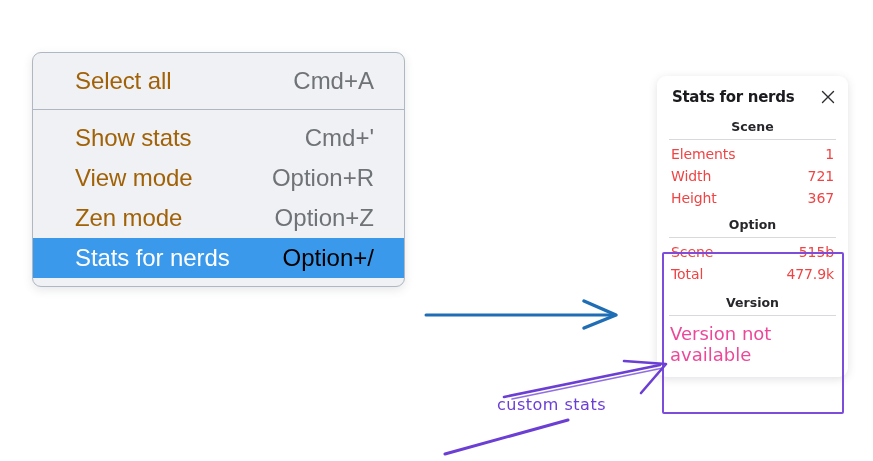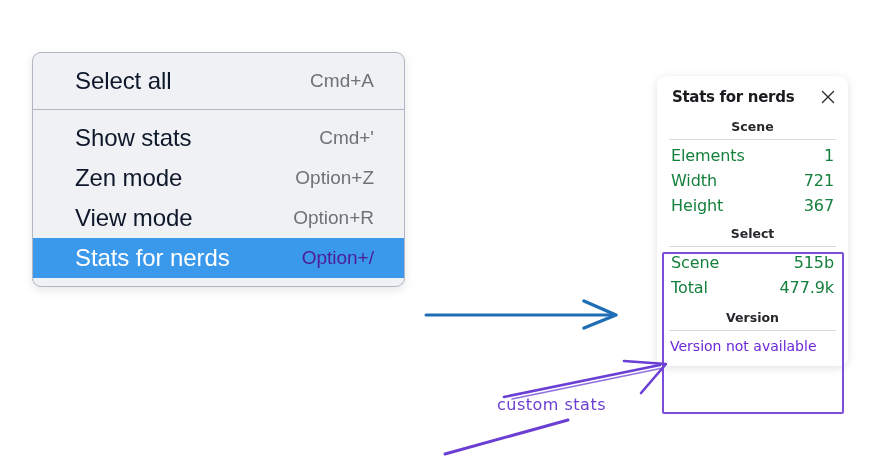--- a/index.html
+++ b/index.html
@@ -42,31 +42,31 @@
     height: 40px;
     padding: 0 30px 0 42px;
     box-sizing: border-box;
     cursor: default;
   }
   .menu-item.highlighted {
     background: #3b99ec;
   }
   .mi-label {
     font-size: 24px;
-    color: #0f172a;
+    color: #a16207;
     letter-spacing: -0.1px;
     white-space: nowrap;
   }
   .mi-shortcut {
-    font-size: 19px;
+    font-size: 24px;
     color: #6f7276;
     white-space: nowrap;
   }
   .menu-item.highlighted .mi-label { color: #ffffff; }
-  .menu-item.highlighted .mi-shortcut { color: #4c1d95; }
+  .menu-item.highlighted .mi-shortcut { color: #000000; }
 
   
   #blue-arrow {
     position: absolute;
     left: 424px;
     top: 295px;
     width: 200px;
     height: 40px;
   }
 
@@ -112,29 +112,29 @@
   .sect-rule {
     height: 1px;
     background: #d8d8dd;
     margin: 0 12px 3px 12px;
   }
   .stat-row {
     display: flex;
     justify-content: space-between;
     align-items: baseline;
     padding: 3px 14px 3px 14px;
-    font-size: 16px;
-    color: #15803d;
+    font-size: 14px;
+    color: #ef4444;
   }
   .stat-row .k { letter-spacing: -0.1px; }
   .stat-row .v { letter-spacing: -0.1px; }
   .single-row {
     padding: 4px 12px 2px 13px;
-    font-size: 14px;
-    color: #6d28d9;
+    font-size: 18px;
+    color: #ec4899;
   }
   
   #purple-box {
     position: absolute;
     left: 662px;
     top: 252px;
     width: 182px;
     height: 162px;
     border: 2px solid #7c4ddb;
     border-radius: 2px;
@@ -179,26 +179,26 @@
       <span class="mi-shortcut">Cmd+A</span>
     </div>
   </div>
 
   <div class="menu-group">
     <div class="menu-item">
       <span class="mi-label">Show stats</span>
       <span class="mi-shortcut">Cmd+'</span>
     </div>
     <div class="menu-item">
+      <span class="mi-label">View mode</span>
+      <span class="mi-shortcut">Option+R</span>
+    </div>
+    <div class="menu-item">
       <span class="mi-label">Zen mode</span>
       <span class="mi-shortcut">Option+Z</span>
-    </div>
-    <div class="menu-item">
-      <span class="mi-label">View mode</span>
-      <span class="mi-shortcut">Option+R</span>
     </div>
     <div class="menu-item highlighted">
       <span class="mi-label">Stats for nerds</span>
       <span class="mi-shortcut">Option+/</span>
     </div>
   </div>
 
 </div>
 
 <svg id="blue-arrow" viewBox="0 0 200 40">
@@ -226,21 +226,21 @@
       <span class="k">Width</span>
       <span class="v">721</span>
     </div>
     <div class="stat-row">
       <span class="k">Height</span>
       <span class="v">367</span>
     </div>
   </div>
 
   <div style="margin-top:6px;">
-    <div class="sect-title">Select</div>
+    <div class="sect-title">Option</div>
     <div class="sect-rule"></div>
     <div class="stat-row">
       <span class="k">Scene</span>
       <span class="v">515b</span>
     </div>
     <div class="stat-row">
       <span class="k">Total</span>
       <span class="v">477.9k</span>
     </div>
   </div>

